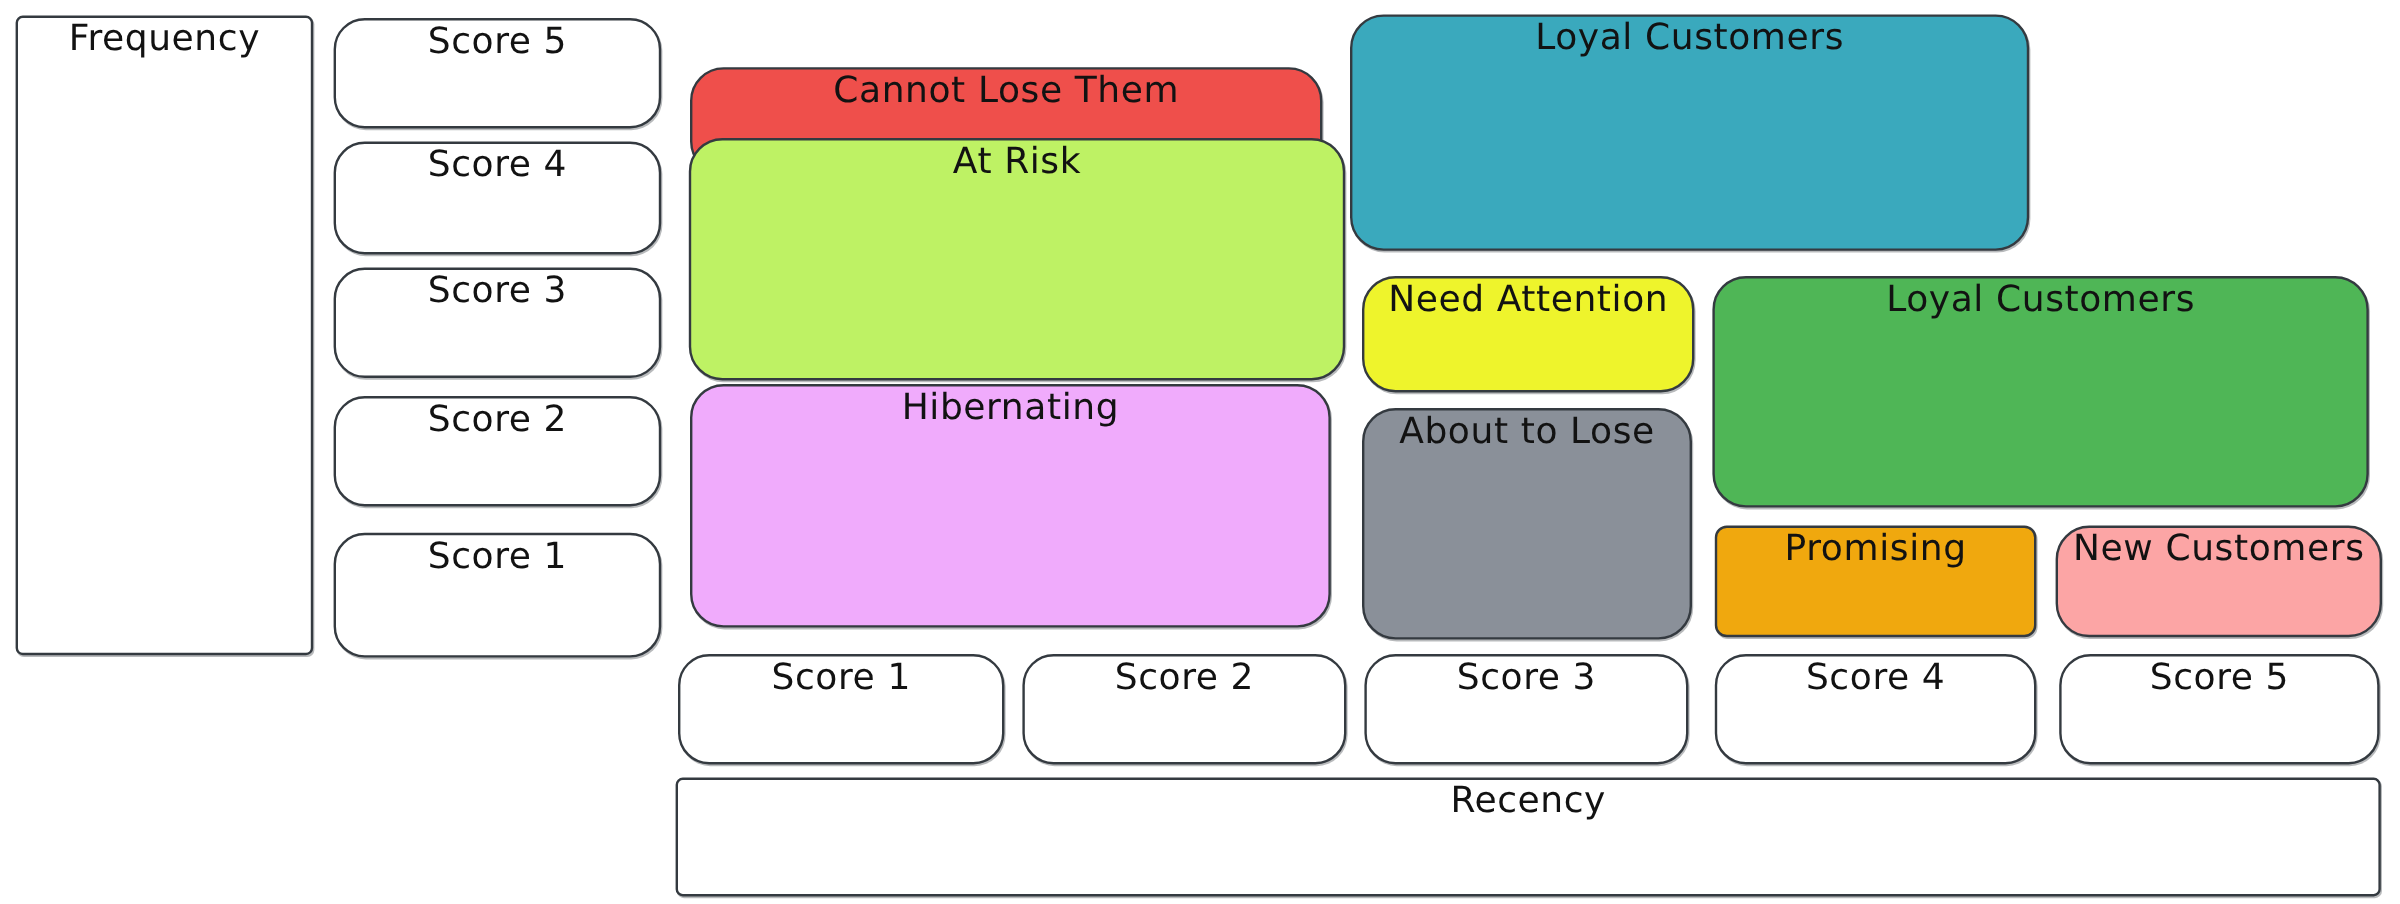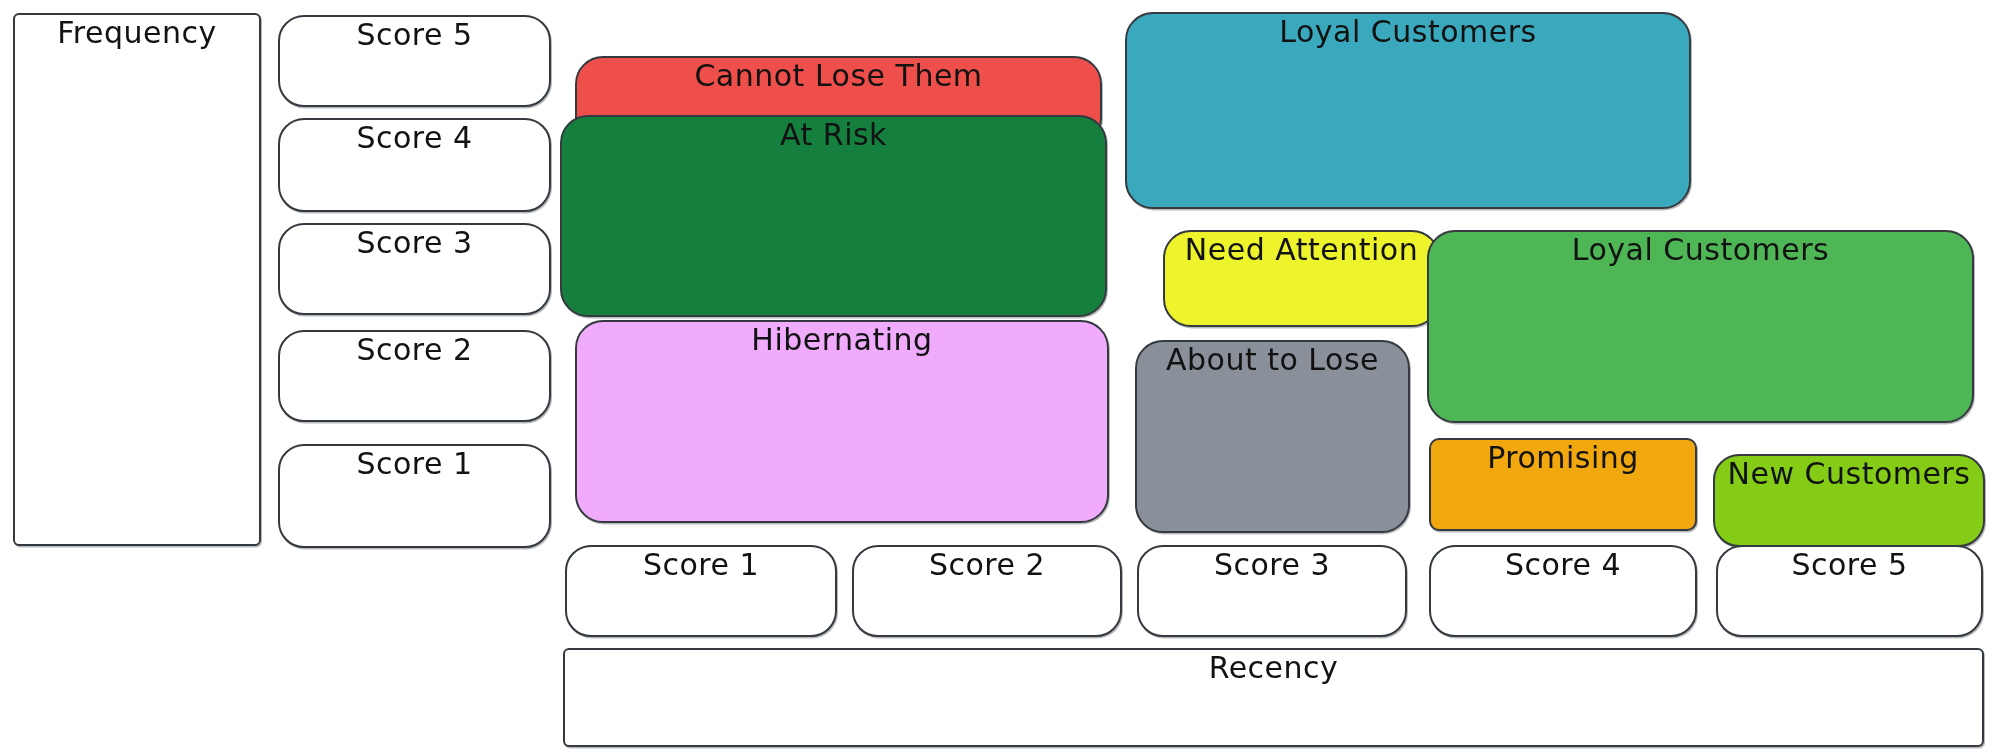--- a/index.html
+++ b/index.html
@@ -50,50 +50,50 @@
     <span class="lbl">Score 2</span>
   </div>
   <div class="b" style="left:278px; top:444px; width:273px; height:104px;">
     <span class="lbl">Score 1</span>
   </div>
 
   <div class="b seg" style="left: 575px; top: 14px; width: 527px; height: 90px; background-color: rgb(239, 79, 75); margin-top: 42px;" title="Cannot Lose Them">
     <span class="lbl">Cannot Lose Them</span>
   </div>
 
-  <div class="b seg" style="left: 560px; top: 115px; width: 547px; height: 202px; background-color: #15803d;" title="At Risk">
+  <div class="b seg" style="left: 574px; top: 115px; width: 547px; height: 202px; background-color: #bef264;" title="At Risk">
     <span class="lbl">At Risk</span>
   </div>
 
   <div class="b seg" style="left: 575px; top: 320px; width: 534px; height: 203px; background-color: #f0abfc;" title="Hibernating">
     <span class="lbl">Hibernating</span>
   </div>
 
   <div class="b seg" style="left: 1125px; top: 12px; width: 566px; height: 197px; background-color: rgb(58, 169, 189);" title="Loyal Customers">
     <span class="lbl">Loyal Customers</span>
   </div>
 
 
-  <div class="b seg" style="left: 1135px; top: 230px; width: 277px; height: 97px; background-color: rgb(238, 244, 44); margin-left: 28px;" title="Need Attention">
+  <div class="b seg" style="left: 1135px; top: 230px; width: 277px; height: 97px; background-color: rgb(238, 244, 44);" title="Need Attention">
     <span class="lbl">Need Attention</span>
   </div>
 
   <div class="b seg" style="left: 1427px; top: 230px; width: 547px; height: 193px; background-color: rgb(79, 182, 86);" title="Loyal Customers">
     <span class="lbl">Loyal Customers</span>
   </div>
 
   <div class="b seg" style="left: 1135px; top: 340px; width: 275px; height: 193px; background-color: rgb(138, 144, 153);" title="About to Sleep">
     <span class="lbl">About to Lose</span>
   </div>
 
   <div class="b seg" style="left: 1429px; top: 438px; width: 268px; height: 93px; background-color: rgb(240, 168, 14); border-radius: 10px;" title="Promising">
     <span class="lbl">Promising</span>
   </div>
 
-  <div class="b seg" style="left: 1713px; top: 454px; width: 272px; height: 93px; background-color: #84cc16; border-radius: 26px;" title="New Customers">
+  <div class="b seg" style="left: 1713px; top: 438px; width: 272px; height: 93px; background-color: #fca5a5;" title="New Customers">
     <span class="lbl">New Customers</span>
   </div>
 
   <div class="b" style="left:565px; top:545px; width:272px; height:92px;">
     <span class="lbl">Score 1</span>
   </div>
   <div class="b" style="left:852px; top:545px; width:270px; height:92px;">
     <span class="lbl">Score 2</span>
   </div>
   <div class="b" style="left:1137px; top:545px; width:270px; height:92px;">

